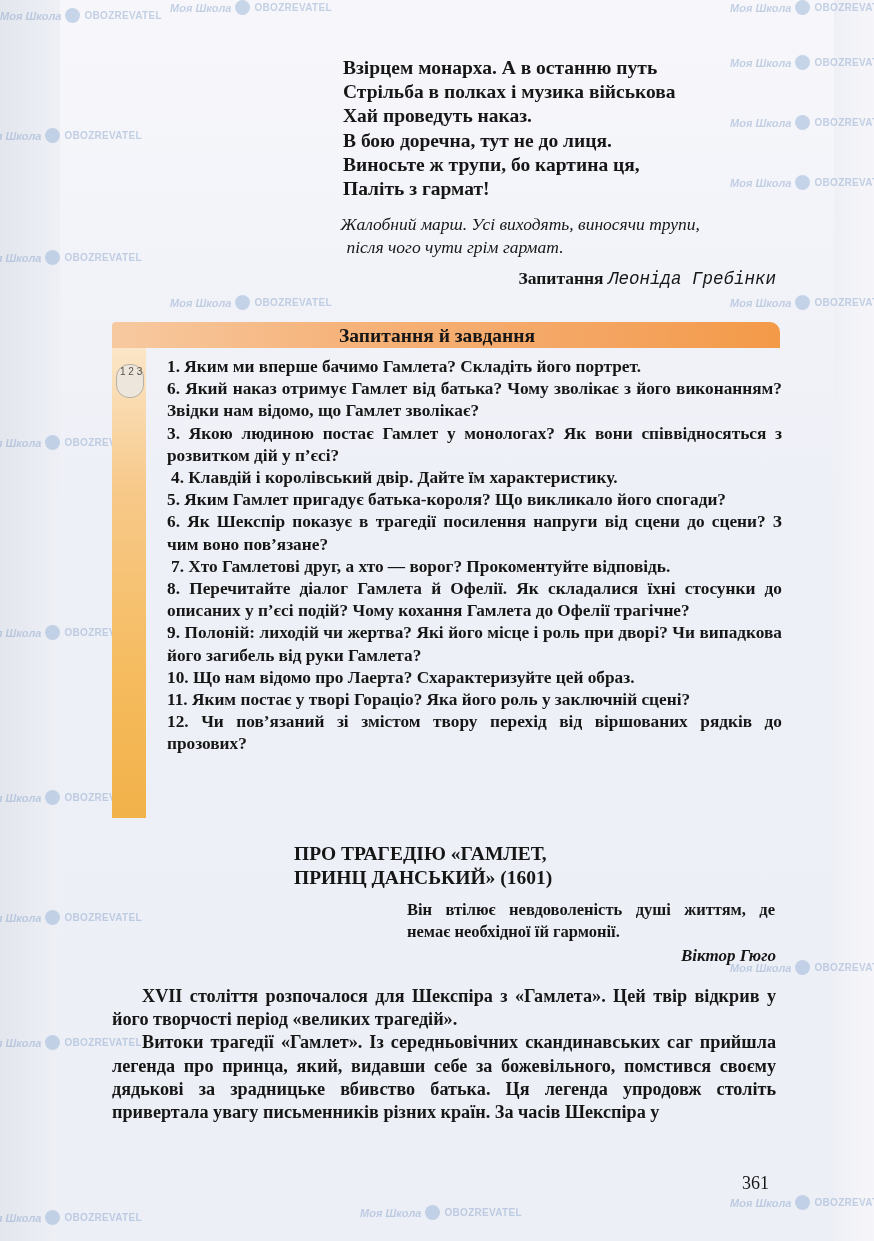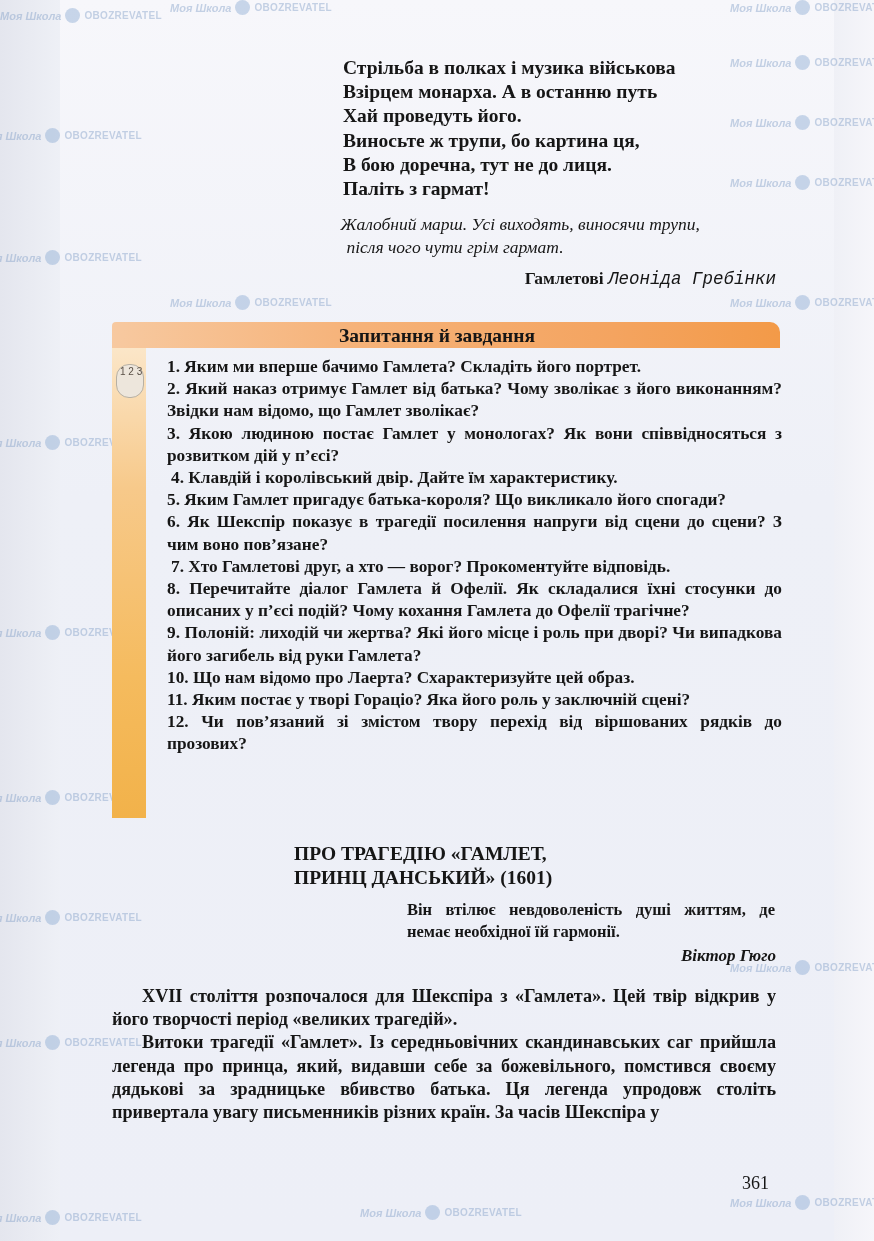--- a/index.html
+++ b/index.html
@@ -199,48 +199,48 @@
       <span class="logo"></span>
       <span class="oboz">OBOZREVATEL</span>
     </div>
   <div class="wm" style="left:-20px;top:1210px">
       <span class="school">Моя Школа</span>
       <span class="logo"></span>
       <span class="oboz">OBOZREVATEL</span>
     </div>
 
   <div class="poem">
+    <div>Взірцем монарха. А в останню путь</div>
     <div>Стрільба в полках і музика військова</div>
-    <div>Взірцем монарха. А в останню путь</div>
-    <div>Хай проведуть його.</div>
+    <div>Хай проведуть наказ.</div>
+    <div>В бою доречна, тут не до лиця.</div>
     <div>Виносьте ж трупи, бо картина ця,</div>
-    <div>В бою доречна, тут не до лиця.</div>
     <div>Паліть з гармат!</div>
   </div>
 
   <div class="stage">
     <span class="l1">Жалобний марш. Усі виходять, виносячи трупи,</span>
     <span class="l2">після чого чути грім гармат.</span>
   </div>
 
   <div class="translation">
-    <b>Гамлетові</b>
+    <b>Запитання</b>
     <i>Леоніда Гребінки</i>
   </div>
 
   <div class="qbox-header"></div>
   <div class="qbox-title"><span>Запитання й завдання</span></div>
   <div class="qbox-side"></div>
   <div class="qbox-icon">
     <span>1 2 3</span>
   </div>
 
   <div class="questions">
     <p>1. Яким ми вперше бачимо Гамлета? Складіть його портрет.</p>
-    <p>2. Який наказ отримує Гамлет від батька? Чому зволікає з його виконанням? Звідки нам відомо, що Гамлет зволікає?</p>
+    <p>6. Який наказ отримує Гамлет від батька? Чому зволікає з його виконанням? Звідки нам відомо, що Гамлет зволікає?</p>
     <p>3. Якою людиною постає Гамлет у монологах? Як вони співвідносяться з розвитком дій у п’єсі?</p>
     <p class="ind">4. Клавдій і королівський двір. Дайте їм характеристику.</p>
     <p>5. Яким Гамлет пригадує батька-короля? Що викликало його спогади?</p>
     <p>6. Як Шекспір показує в трагедії посилення напруги від сцени до сцени? З чим воно пов’язане?</p>
     <p class="ind">7. Хто Гамлетові друг, а хто — ворог? Прокоментуйте відповідь.</p>
     <p>8. Перечитайте діалог Гамлета й Офелії. Як складалися їхні стосунки до описаних у п’єсі подій? Чому кохання Гамлета до Офелії трагічне?</p>
     <p>9. Полоній: лиходій чи жертва? Які його місце і роль при дворі? Чи випадкова його загибель від руки Гамлета?</p>
     <p>10. Що нам відомо про Лаерта? Схарактеризуйте цей образ.</p>
     <p>11. Яким постає у творі Гораціо? Яка його роль у заключній сцені?</p>
     <p>12. Чи пов’язаний зі змістом твору перехід від віршованих рядків до прозових?</p>

